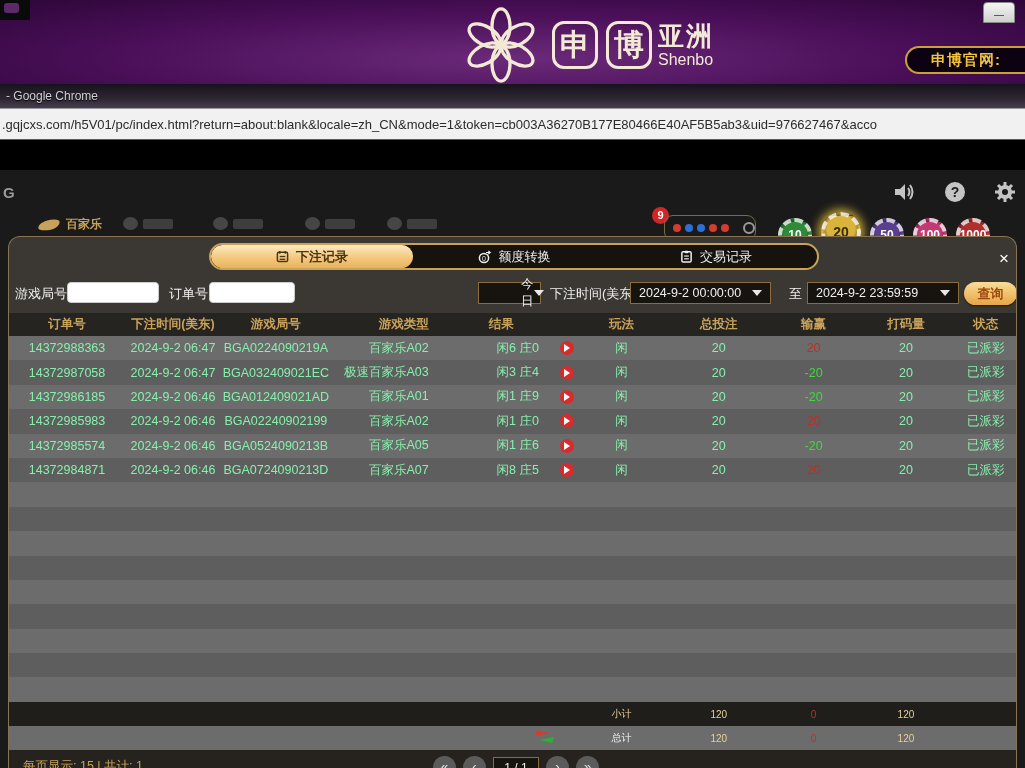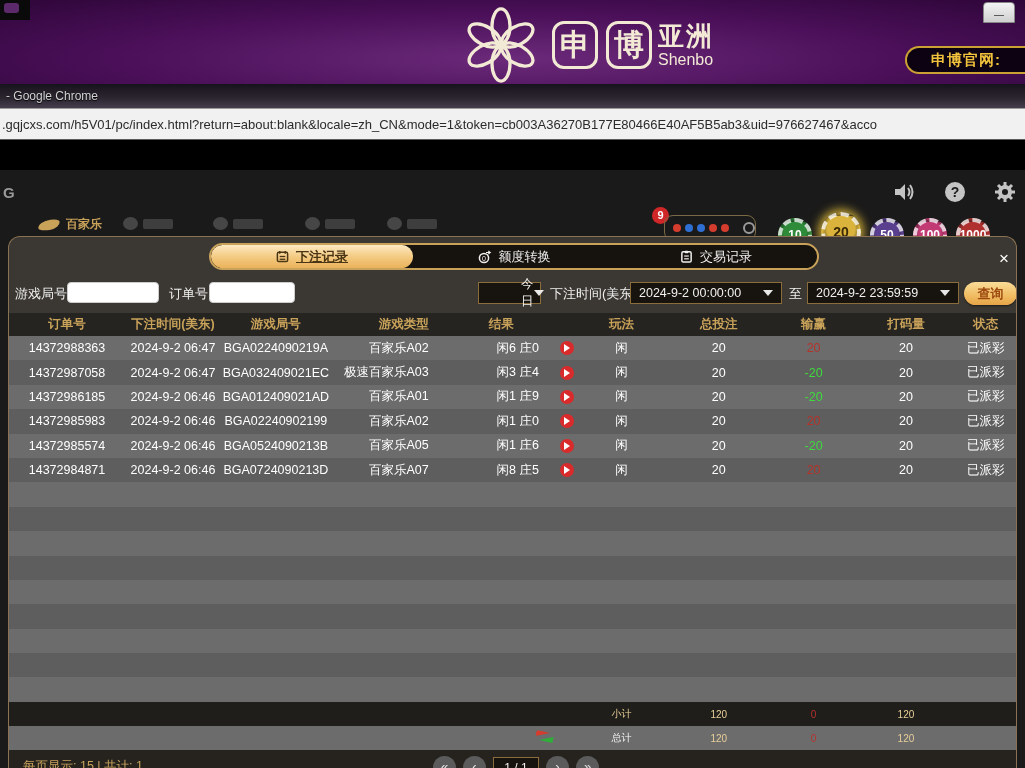--- a/index.html
+++ b/index.html
@@ -66,21 +66,21 @@
   .chip-arrow { color:#aaa; font-size:18px; margin-top:4px; }
 
   
   .modal { position:absolute; left:8px; top:236px; width:1009px; height:532px;
     background:#3b3833; border:1px solid #8a7352; border-bottom:none; border-radius:12px 12px 0 0; overflow:hidden; }
   .tabbar { position:absolute; left:200px; top:6px; width:610px; height:27px;
     border:2px solid #c9a25a; border-radius:15px; background:#16130f; display:flex; overflow:hidden; }
   .tab { flex:1; display:flex; align-items:center; justify-content:center; gap:7px;
     color:#f0f0f0; font-size:13px; cursor:pointer; }
   .tab.active { background:linear-gradient(180deg,#fdeac2 0%, #f3c87e 55%, #eab35c 100%);
-    border-radius:13px; color:#4a3514; font-weight:bold;text-decoration:underline; }
+    border-radius:13px; color:#4a3514; font-weight:bold; }
   .modal-close { position:absolute; left:985px; top:12px; width:20px; height:20px; color:#fff;
     font-size:17px; line-height:20px; text-align:center; cursor:pointer; }
 
   .filters { position:absolute; left:0; top:45px; width:1009px; height:26px; }
   .flabel { position:absolute; color:#f0f0f0; font-size:13px; line-height:24px; }
   .finput { position:absolute; height:21px; background:#fff; border:1px solid #ccc; border-radius:4px;
     font-size:12px; padding:0 5px; color:#222; }
   .fselect { position:absolute; height:22px; background:#17140f; border:1px solid #8a6d3b;
     color:#f0f0f0; font-size:12.5px; display:flex; align-items:center; padding:0 8px; cursor:pointer; }
   .fselect .caret { margin-left:auto; width:0; height:0; border-left:5px solid transparent;
@@ -92,21 +92,21 @@
 
   .thead { position:absolute; left:0; top:76px; width:1009px; height:23px; background:#262420;
     display:flex; align-items:center; }
   .thead .cell { color:#c9a25a; font-size:12.5px; font-weight:bold; }
   .cell { text-align:center; }
   .c0{width:11.5%;} .c1{width:9.5%;} .c2{width:10.9%;} .c3{width:9.7%;text-align:right;} .c4{width:14.4%;}
   .c5{width:9.4%;} .c6{width:9.9%;} .c7{width:8.9%;} .c8{width:9.4%;} .c9{width:6.4%;}
   .tbody { position:absolute; left:0; top:99px; width:1009px; }
   .trow { width:1009px; height:24.4px; display:flex; align-items:center; }
   .trow.odd { background:#6c6c6c; } .trow.even { background:#5e5e5e; }
-  .trow .cell { color:#ffffff; font-size:12.5px; }
+  .trow .cell { color:#86efac; font-size:12.5px; }
   .result-cell { display:flex; align-items:center; justify-content:flex-end; gap:21px; }
   .playbtn { width:14px; height:14px; border-radius:50%; background:#d92b2b; display:inline-flex;
     align-items:center; justify-content:center; cursor:pointer; }
   .playbtn::after { content:""; width:0; height:0; border-top:4px solid transparent;
     border-bottom:4px solid transparent; border-left:6px solid #fff; margin-left:1px; }
   .win  { color:#b5322a !important; }
   .loss { color:#3ddb3d !important; }
 
   .sumrow { position:absolute; left:0; width:1009px; height:24px; display:flex; align-items:center; }
   .subtotal { top:465px; background:#201e1b; }
@@ -293,21 +293,21 @@
     <div class="filters">
       <span class="flabel" style="left:6px;">游戏局号</span>
       <input class="finput" style="left: 58px; width: 92px;">
       <span class="flabel" style="left:160px;">订单号</span>
       <input class="finput" style="left: 200px; width: 86px;">
       <div class="fselect" style="left:469px; width:63px;padding-left:42px;">
         <span>今日</span>
           <span class="caret"></span>
       </div>
       <span class="flabel" style="left:541px;">下注时间(美东)</span>
-      <div class="fselect" style="left:621px; width:152px;">
+      <div class="fselect" style="left:621px; width:141px;">
         <span>2024-9-2 00:00:00</span>
           <span class="caret"></span>
       </div>
       <span class="flabel" style="left:780px;">至</span>
       <div class="fselect" style="left:798px; width:152px;">
         <span>2024-9-2 23:59:59</span>
           <span class="caret"></span>
       </div>
       <div class="search-btn">查询</div>
     </div>

